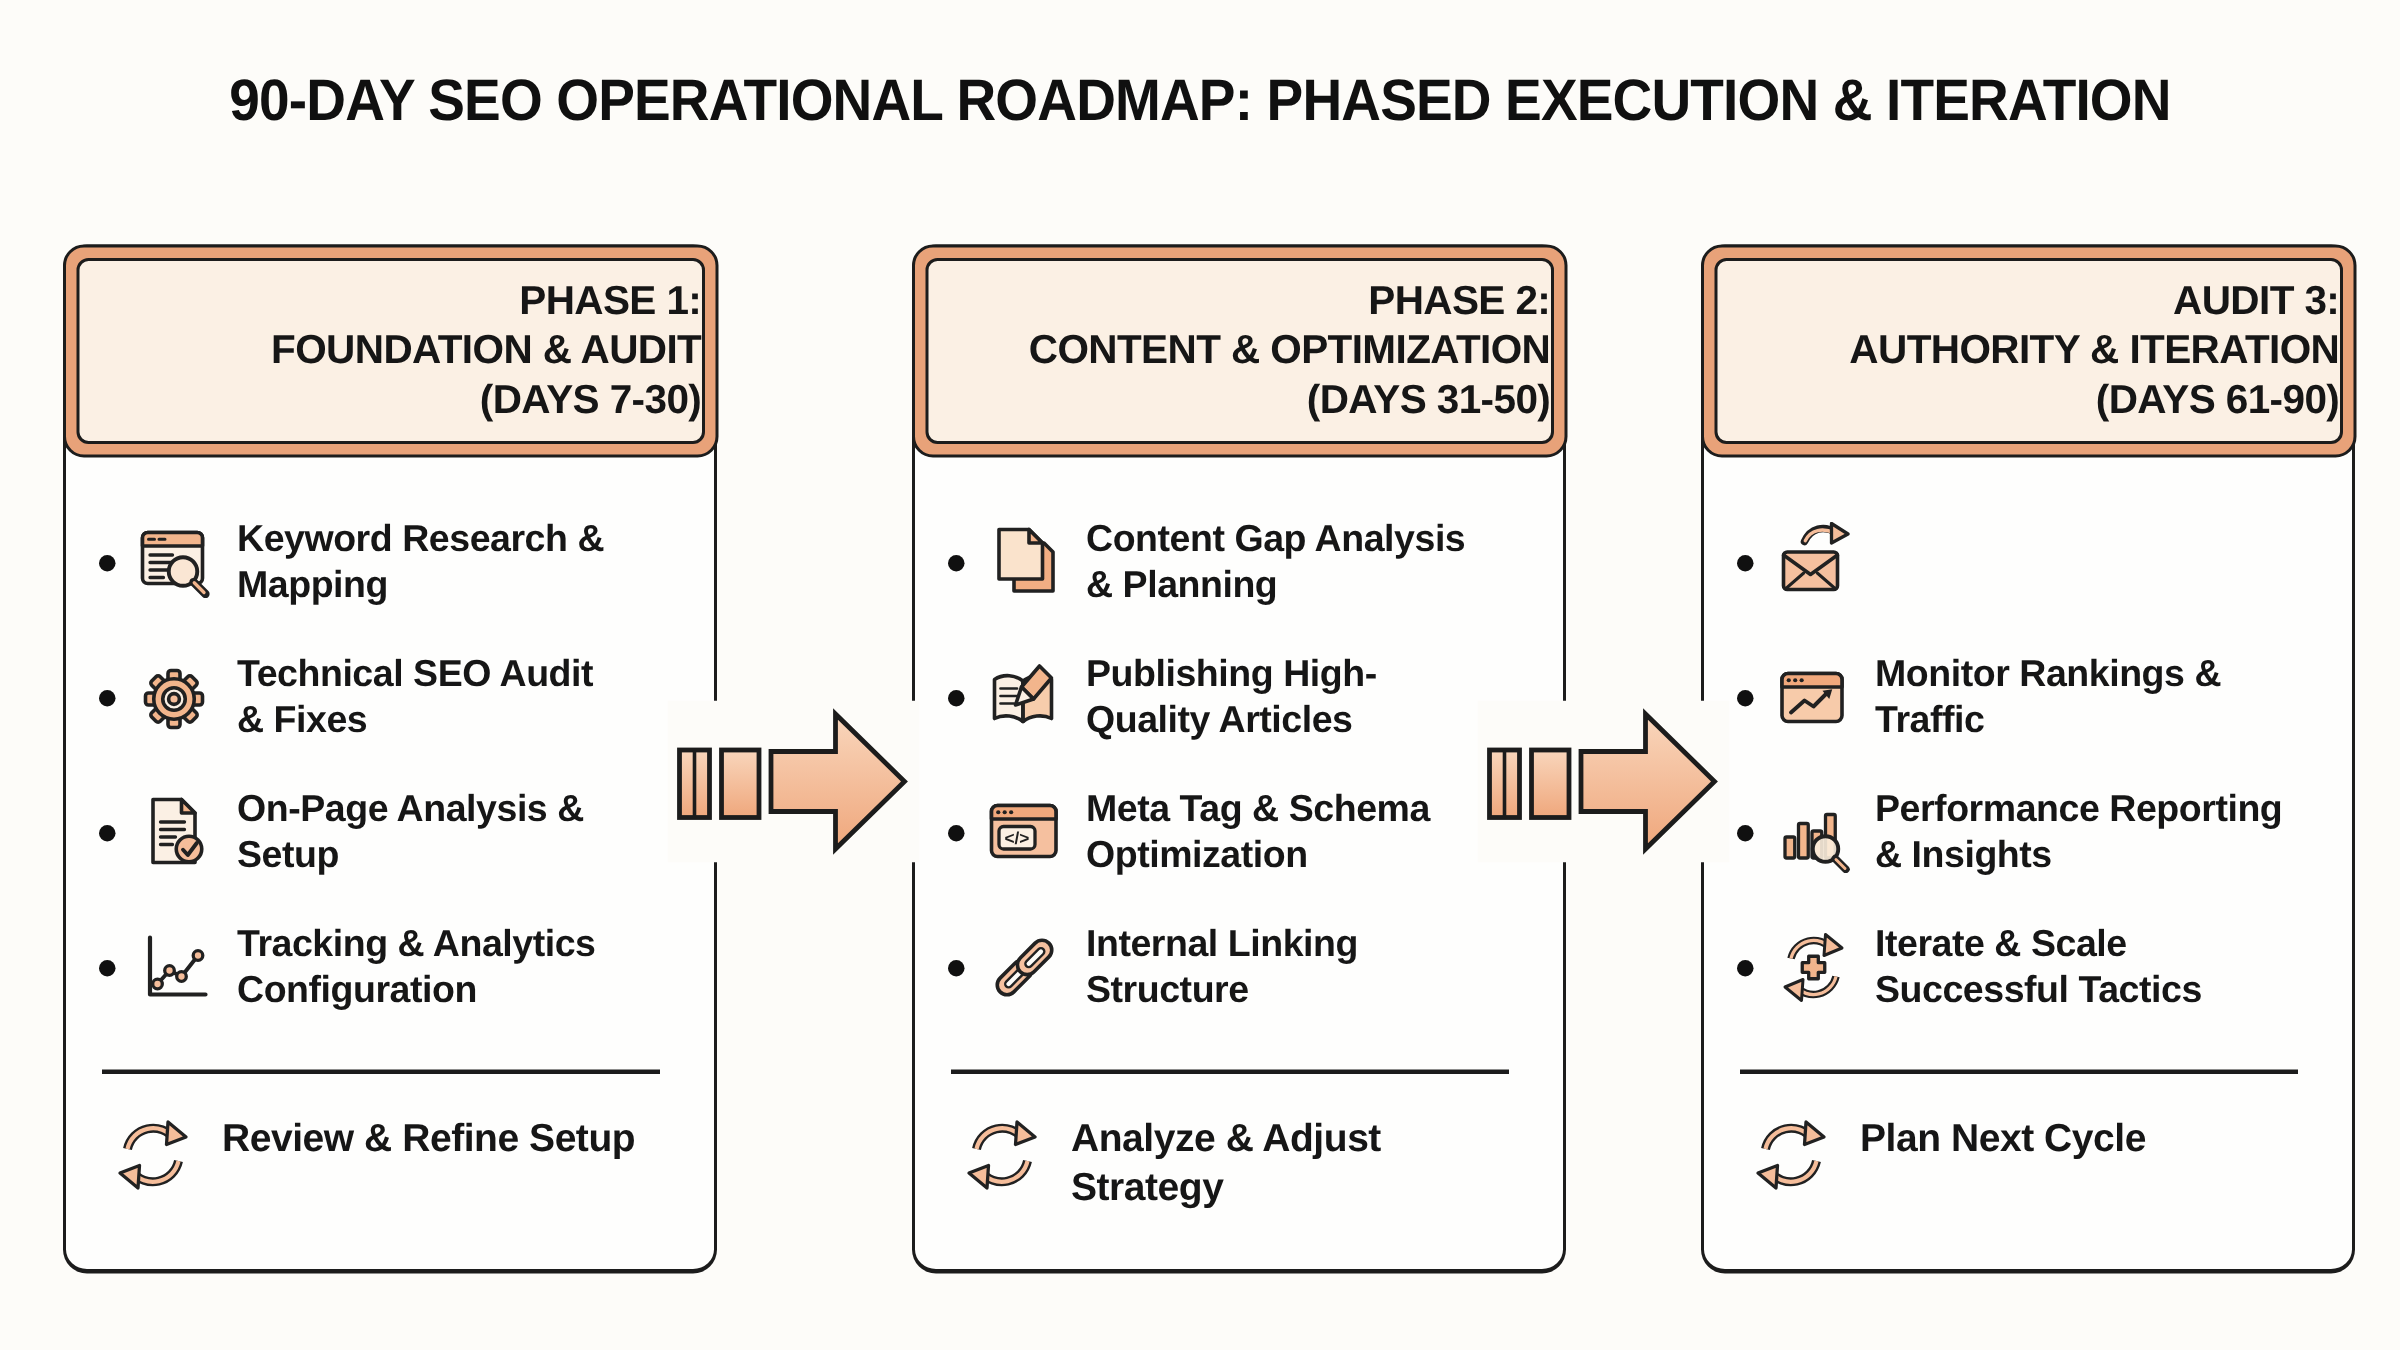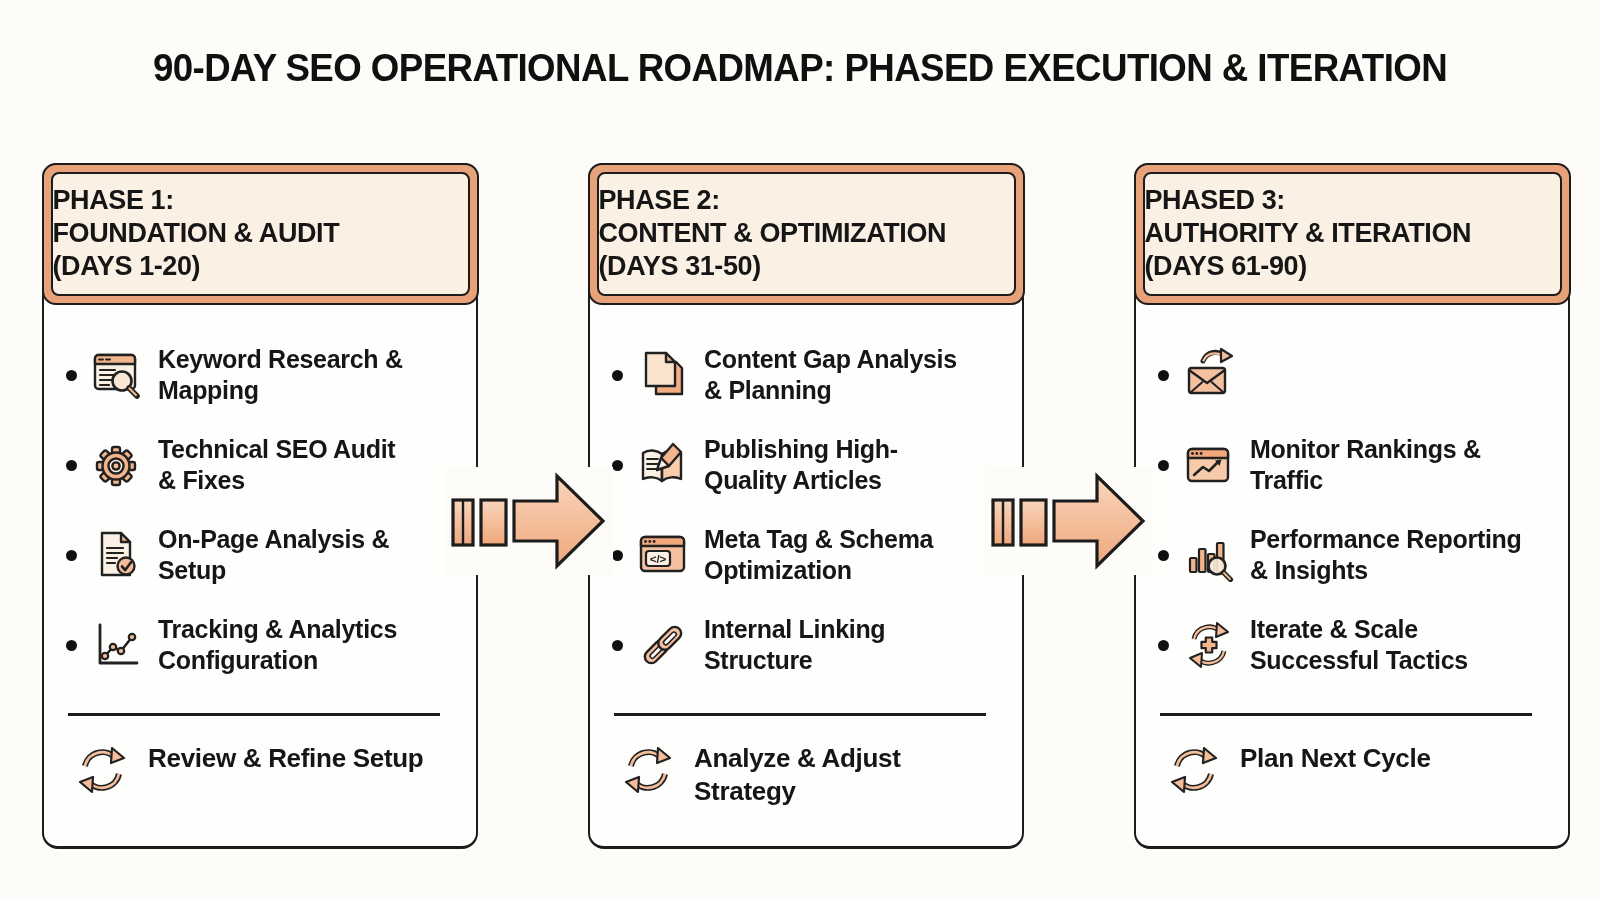--- a/index.html
+++ b/index.html
@@ -14,28 +14,28 @@
   body{background:var(--background);width:1600px;height:900px;overflow:hidden;
        font-family:"Liberation Sans",sans-serif;color:var(--text)}
   .stage{position:relative;width:1404px;height:900px}
 
   .title{position:absolute;top:46px;left:0;width:1600px;text-align:center;
          font-size:39px;font-weight:800;letter-spacing:-0.6px;color:#101010;
          transform:scaleX(0.94);transform-origin:center;white-space:nowrap}
 
   .card{position:absolute;top:163px;width:436px;height:686px;background:#FEFEFD;
         border:2.5px solid var(--outline);border-bottom-width:3.5px;border-radius:16px}
-  .card.c1{left:42px}.card.c2{left:588px}.card.c3{left:1134px}
+  .card.c1{left:42px}.card.c2{left:608px}.card.c3{left:1134px}
 
   .phase-header{position:absolute;top:-2.5px;left:-2.5px;right:-2.5px;height:142px;
         background:var(--accent-border);border:2.5px solid var(--outline);
         border-radius:14px;padding:7px}
   .phase-header-inner{height:100%;background:var(--header-fill);
         border:2.2px solid var(--outline);border-radius:8px;
-        display:flex;flex-direction:column;align-items:flex-start;justify-content:center;
+        display:flex;flex-direction:column;align-items:flex-end;justify-content:center;
         text-align:center;font-size:27px;font-weight:700;line-height:1.22;letter-spacing:-0.4px}
 
   .card-body{position:absolute;top:142px;left:0;right:0;bottom:0;
         display:flex;flex-direction:column}
   .items{padding:36px 12px 0 22px}
   .item{display:flex;align-items:center;min-height:64px;margin-bottom:26px}
   .bullet{flex:0 0 11px;width:11px;height:11px;border-radius:50%;background:#101010;margin-right:13px}
   .item-icon{flex:0 0 54px;margin-right:14px}
   .item-text{font-size:25px;font-weight:600;line-height:1.26;letter-spacing:-0.3px;white-space:pre-line}
 
@@ -54,21 +54,21 @@
 
 <div class="stage">
 
   <div class="title">90-DAY SEO OPERATIONAL ROADMAP: PHASED EXECUTION &amp; ITERATION</div>
 
   <div class="card c1">
     <div class="phase-header">
       <div class="phase-header-inner">
         <div>PHASE 1:</div>
         <div>FOUNDATION &amp; AUDIT</div>
-        <div>(DAYS 1-20)</div>
+        <div>(DAYS 7-30)</div>
       </div>
     </div>
     <div class="card-body">
       <div class="items">
         <div class="item">
           <div class="bullet"></div>
           <span class="item-icon">
             <svg width="54" height="54" viewBox="0 0 54 54" stroke="#212121" stroke-width="2.4" stroke-linejoin="round" stroke-linecap="round" fill="none">
               <rect x="5" y="7" width="40" height="34" rx="3.5" fill="#FBF0E4"></rect>
               <path d="M5 16 v-5.5 A3.5 3.5 0 0 1 8.5 7 h33 A3.5 3.5 0 0 1 45 10.5 V16 Z" fill="#F2B58C"></path>
@@ -248,21 +248,21 @@
         </span>
         <span class="footer-text">Analyze &amp; Adjust
 Strategy</span>
       </div>
     </div>
   </div>
 
   <div class="card c3">
     <div class="phase-header">
       <div class="phase-header-inner">
-        <div>PHASED 3:</div>
+        <div>AUDIT 3:</div>
         <div>AUTHORITY &amp; ITERATION</div>
         <div>(DAYS 61-90)</div>
       </div>
     </div>
     <div class="card-body">
       <div class="items">
         <div class="item">
           <div class="bullet"></div>
           <span class="item-icon">
             <svg width="54" height="54" viewBox="0 0 54 54" stroke="#212121" stroke-width="2.4" stroke-linejoin="round" stroke-linecap="round" fill="none">

